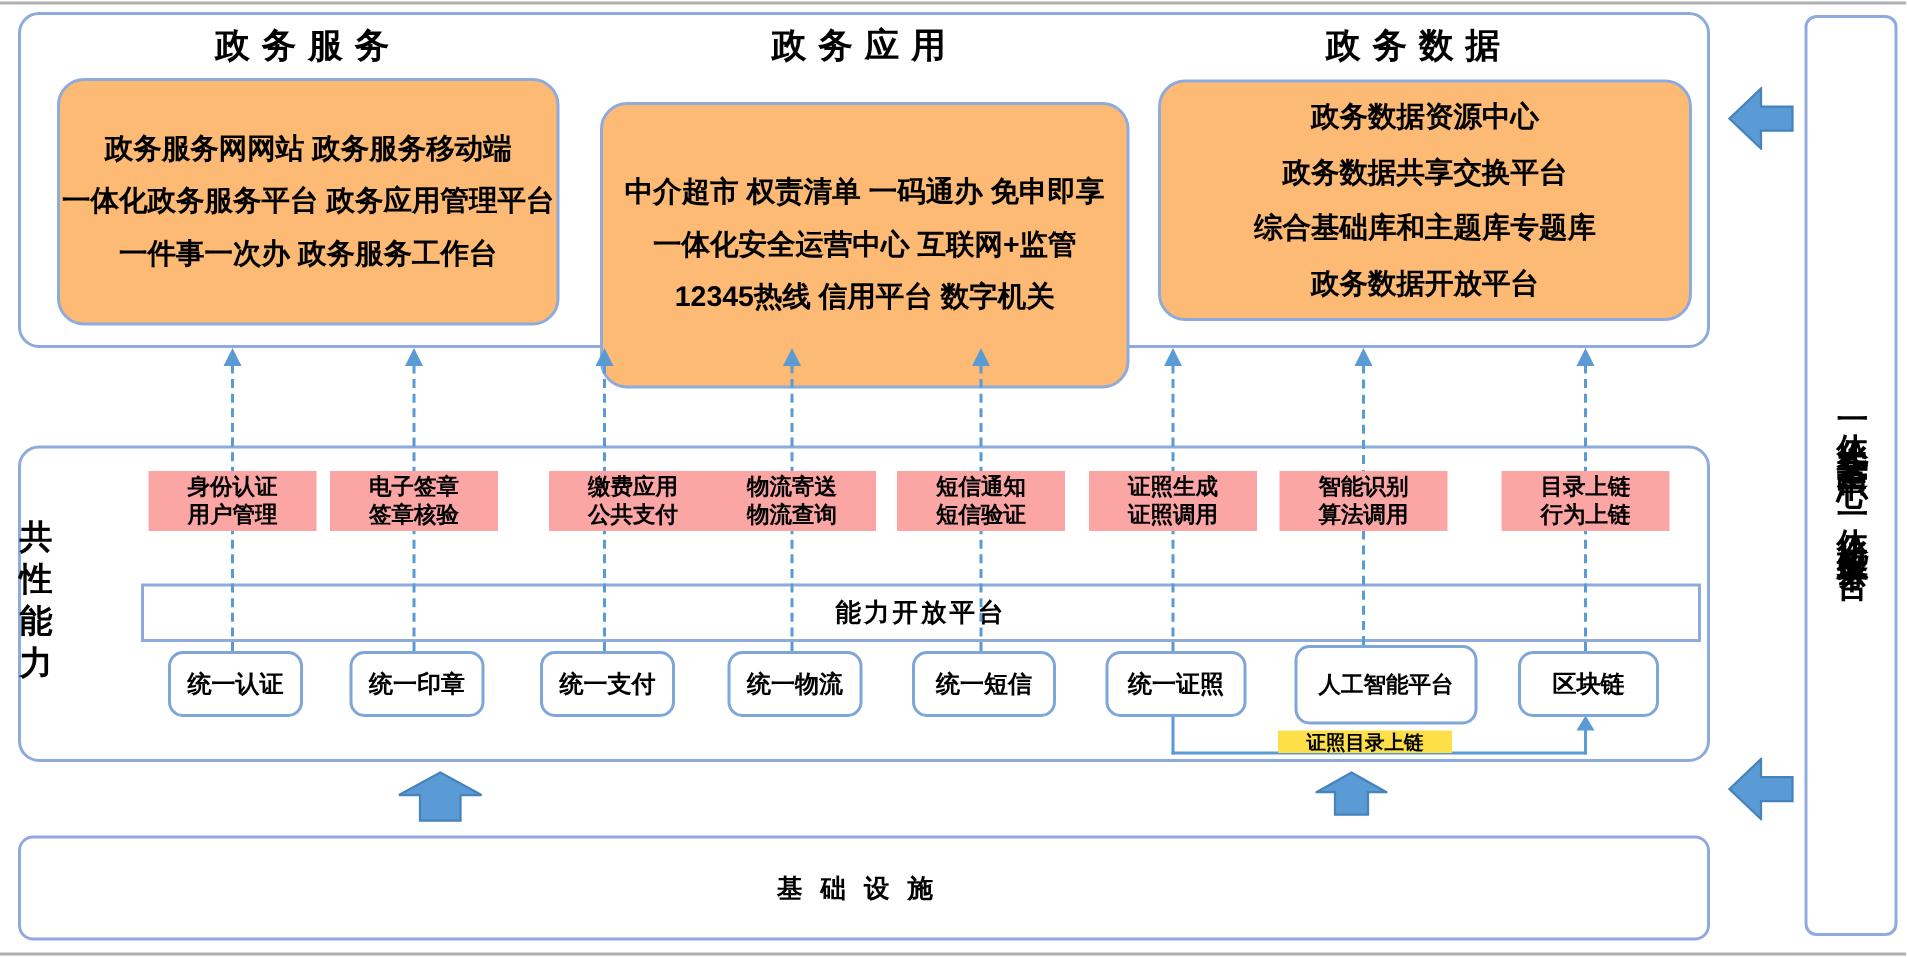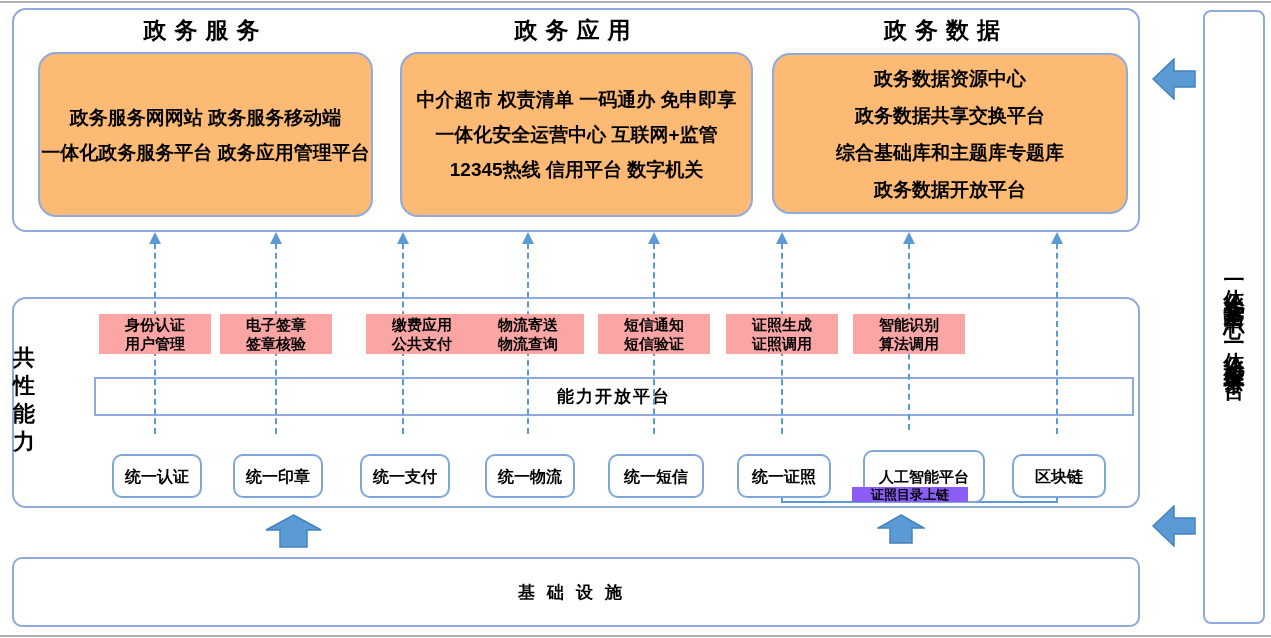--- a/index.html
+++ b/index.html
@@ -26,39 +26,39 @@
     border-bottom:12px solid #5B9BD5;
   }
   .cap-label{
     position:absolute;z-index:3;background:#fca5a5;text-align:center;
     font-weight:700;font-size:15px;line-height:19px;padding:1px 0;
   }
   .ubox{
     position:absolute;z-index:3;top:434px;height:40px;background:#fff;
     border:2px solid #7EA6D8;border-radius:10px;
     display:flex;align-items:center;justify-content:center;
-    font-weight:700;font-size:16px;text-align:center;line-height:19px;margin-top:20px;
+    font-weight:700;font-size:16px;text-align:center;line-height:19px;
   }
   .bar{
     position:absolute;z-index:1;border:2px solid #8FAADC;background:#fff;
     display:flex;align-items:center;justify-content:center;
-    font-weight:700;font-size:17px;letter-spacing:2px;
+    font-weight:700;font-size:17px;letter-spacing:2px;margin-top:12px;
   }
   .side-label{
     position:absolute;font-weight:700;font-size:22px;line-height:28px;
     width:26px;word-break:break-all;
   }
   .conn{position:absolute;background:#5B9BD5;z-index:1;}
   .conn-head{
     position:absolute;width:0;height:0;z-index:2;
     border-left:6px solid transparent;border-right:6px solid transparent;
     border-bottom:10px solid #5B9BD5;
   }
   .conn-label{
-    position:absolute;z-index:3;background:#8b5cf6;text-align:center;
+    position:absolute;z-index:3;background:#fde047;text-align:center;
     font-weight:700;font-size:13px;line-height:15px;padding:0 3px;white-space:nowrap;
   }
   .bottom-box{
     border:2px solid #8FAADC;border-radius:10px;background:#fff;
     display:flex;align-items:center;justify-content:center;
     font-weight:700;font-size:17px;letter-spacing:12px;
   }
   .right-panel{
     border:2px solid #8FAADC;border-radius:8px;background:#fff;
     display:flex;align-items:center;justify-content:center;
@@ -79,23 +79,24 @@
 
   <div class="abs outer-box" style="left:12px;top:8px;width:1128px;height:224px;"></div>
 
   <div class="abs sec-title" style="left:38px;top:15px;width:335px;">政务服务</div>
   <div class="abs sec-title" style="left:400px;top:15px;width:353px;">政务应用</div>
   <div class="abs sec-title" style="left:768px;top:15px;width:356px;">政务数据</div>
 
   <div class="abs inner-box" style="left:38px;top:52px;width:335px;height:165px;">
     <div class="bline">政务服务网网站 政务服务移动端</div>
     <div class="bline">一体化政务服务平台 政务应用管理平台</div>
-  </div>
-
-  <div class="abs inner-box" style="left:400px;top:52px;width:353px;height:165px;">
+    <div class="bline">一件事一次办 政务服务工作台</div>
+  </div>
+
+  <div class="abs inner-box" style="left:400px;top:68px;width:353px;height:191px;">
     <div class="bline">中介超市 权责清单 一码通办 免申即享</div>
     <div class="bline">一体化安全运营中心 互联网+监管</div>
     <div class="bline">12345热线 信用平台 数字机关</div>
   </div>
 
   <div class="abs inner-box" style="left:772px;top:53px;width:356px;height:161px;">
     <div class="bline" style="line-height:37px;">政务数据资源中心</div>
     <div class="bline" style="line-height:37px;">政务数据共享交换平台</div>
     <div class="bline" style="line-height:37px;">综合基础库和主题库专题库</div>
     <div class="bline" style="line-height:37px;">政务数据开放平台</div>
@@ -160,20 +161,24 @@
   <div class="dash-head" style="left:903px;top:232px;"></div>
   <div class="dash" style="left:908px;top:243px;height:187px;"></div>
   <div class="cap-label" style="left:853px;top:314px;width:112px;">
     <div>智能识别</div>
     <div>算法调用</div>
   </div>
   <div class="ubox" style="left:863px;width:92px;top:430px;height:49px;font-size:15px;padding:0 13px;">人工智能平台</div>
 
   <div class="dash-head" style="left:1051px;top:232px;"></div>
   <div class="dash" style="left:1056px;top:243px;height:191px;"></div>
+  <div class="cap-label" style="left:1001px;top:314px;width:112px;">
+    <div>目录上链</div>
+    <div>行为上链</div>
+  </div>
   <div class="ubox" style="left:1012px;width:90px;">区块链</div>
 
   <div class="conn" style="left:781px;top:476px;width:2px;height:27px;"></div>
   <div class="conn" style="left:781px;top:501px;width:277px;height:2px;"></div>
   <div class="conn" style="left:1056px;top:486px;width:2px;height:17px;"></div>
   <div class="conn-head" style="left:1051px;top:477px;"></div>
   <div class="conn-label" style="left:852px;top:487px;width:110px;">证照目录上链</div>
 
   <div class="abs" style="left:265px;top:514px;">
     <svg width="57" height="34" viewBox="0 0 57 34">

